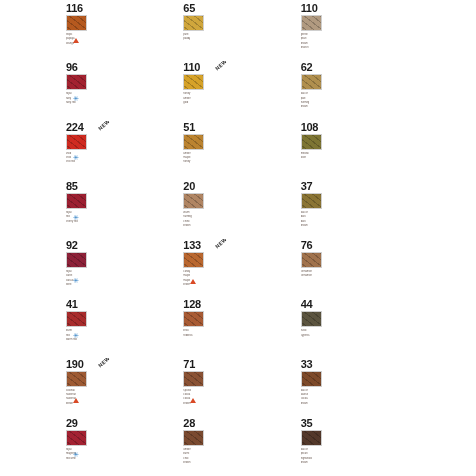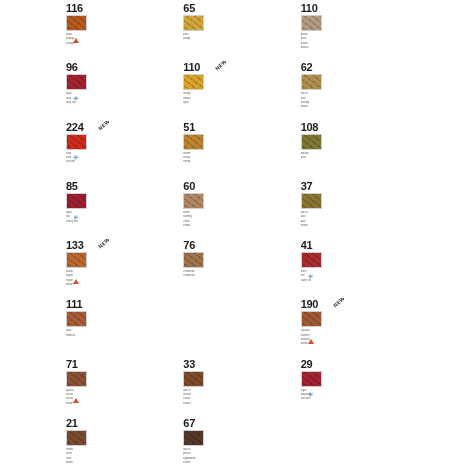--- a/index.html
+++ b/index.html
@@ -275,21 +275,21 @@
           <span>cherry red</span>
         </div>
         <div class="badges">
           <div class="badge-star">✳</div>
         </div>
       </div>
       <div class="patch" style="background: rgb(168, 32, 63);"></div>
     </div>
     <div class="chip">
       <div class="info">
-        <div class="num">60</div>
+        <div class="num">20</div>
         <div class="thumb" style="background: repeating-linear-gradient(38deg, rgb(176, 133, 99) 0px, rgb(176, 133, 99) 2px, rgba(0, 0, 0, 0.22) 2px, rgba(0, 0, 0, 0.22) 3px, rgb(176, 133, 99) 3px, rgb(176, 133, 99) 5px), rgb(176, 133, 99);"></div>
         <div class="desc">
           <span>warm</span>
           <span>nutmeg</span>
           <span>chino</span>
           <span>brown</span>
         </div>
       </div>
       <div class="patch" style="background: rgb(185, 129, 97);"></div>
     </div>
@@ -301,20 +301,36 @@
           <span>oak or</span>
           <span>dark</span>
           <span>dark</span>
           <span>brown</span>
         </div>
       </div>
       <div class="patch" style="background: rgb(120, 96, 38);"></div>
     </div>
     <div class="chip">
       <div class="info">
+        <div class="num">92</div>
+        <div class="thumb" style="background: repeating-linear-gradient(38deg, rgb(141, 33, 56) 0px, rgb(141, 33, 56) 2px, rgba(0, 0, 0, 0.22) 2px, rgba(0, 0, 0, 0.22) 3px, rgb(141, 33, 56) 3px, rgb(141, 33, 56) 5px), rgb(141, 33, 56);"></div>
+        <div class="desc">
+          <span>royal</span>
+          <span>claret</span>
+          <span>classic</span>
+          <span>wine</span>
+        </div>
+        <div class="badges">
+          <div class="badge-star">✳</div>
+        </div>
+      </div>
+      <div class="patch" style="background: rgb(142, 29, 60);"></div>
+    </div>
+    <div class="chip">
+      <div class="info">
         <div class="num">133</div>
         <div class="thumb" style="background: repeating-linear-gradient(38deg, rgb(185, 103, 47) 0px, rgb(185, 103, 47) 2px, rgba(0, 0, 0, 0.22) 2px, rgba(0, 0, 0, 0.22) 3px, rgb(185, 103, 47) 3px, rgb(185, 103, 47) 5px), rgb(185, 103, 47);"></div>
         <div class="desc">
           <span>candy</span>
           <span>maple</span>
           <span>maple</span>
           <span>brown</span>
         </div>
         <div class="badges">
           <div class="badge-tri"></div>
@@ -346,30 +362,38 @@
           <span>warm red</span>
         </div>
         <div class="badges">
           <div class="badge-star">✳</div>
         </div>
       </div>
       <div class="patch" style="background: rgb(115, 20, 54);"></div>
     </div>
     <div class="chip">
       <div class="info">
-        <div class="num">111</div>
+        <div class="num">128</div>
         <div class="thumb" style="background: repeating-linear-gradient(38deg, rgb(168, 91, 52) 0px, rgb(168, 91, 52) 2px, rgba(0, 0, 0, 0.22) 2px, rgba(0, 0, 0, 0.22) 3px, rgb(168, 91, 52) 3px, rgb(168, 91, 52) 5px), rgb(168, 91, 52);"></div>
         <div class="desc">
           <span>brick</span>
           <span>redbrick</span>
         </div>
       </div>
       <div class="patch" style="background: rgb(176, 88, 47);"></div>
     </div>
     <div class="chip">
+      <div class="info">
+        <div class="num">44</div>
+        <div class="thumb" style="background: repeating-linear-gradient(38deg, rgb(91, 84, 63) 0px, rgb(91, 84, 63) 2px, rgba(0, 0, 0, 0.22) 2px, rgba(0, 0, 0, 0.22) 3px, rgb(91, 84, 63) 3px, rgb(91, 84, 63) 5px), rgb(91, 84, 63);"></div>
+        <div class="desc">
+          <span>rustic</span>
+          <span>cypress</span>
+        </div>
+      </div>
       <div class="patch" style="background: rgb(68, 66, 47);"></div>
     </div>
     <div class="chip">
       <div class="info">
         <div class="num">190</div>
         <div class="thumb" style="background: repeating-linear-gradient(38deg, rgb(157, 90, 51) 0px, rgb(157, 90, 51) 2px, rgba(0, 0, 0, 0.22) 2px, rgba(0, 0, 0, 0.22) 3px, rgb(157, 90, 51) 3px, rgb(157, 90, 51) 5px), rgb(157, 90, 51);"></div>
         <div class="desc">
           <span>colonial</span>
           <span>hazelnut</span>
           <span>hazelnut</span>
@@ -423,34 +447,34 @@
           <span>red wine</span>
         </div>
         <div class="badges">
           <div class="badge-star">✳</div>
         </div>
       </div>
       <div class="patch" style="background: rgb(109, 19, 47);"></div>
     </div>
     <div class="chip">
       <div class="info">
-        <div class="num">21</div>
+        <div class="num">28</div>
         <div class="thumb" style="background: repeating-linear-gradient(38deg, rgb(122, 74, 48) 0px, rgb(122, 74, 48) 2px, rgba(0, 0, 0, 0.22) 2px, rgba(0, 0, 0, 0.22) 3px, rgb(122, 74, 48) 3px, rgb(122, 74, 48) 5px), rgb(122, 74, 48);"></div>
         <div class="desc">
           <span>umber</span>
           <span>burnt</span>
           <span>choc</span>
           <span>brown</span>
         </div>
       </div>
       <div class="patch" style="background: rgb(90, 49, 37);"></div>
     </div>
     <div class="chip">
       <div class="info">
-        <div class="num">67</div>
+        <div class="num">35</div>
         <div class="thumb" style="background: repeating-linear-gradient(38deg, rgb(83, 56, 42) 0px, rgb(83, 56, 42) 2px, rgba(0, 0, 0, 0.22) 2px, rgba(0, 0, 0, 0.22) 3px, rgb(83, 56, 42) 3px, rgb(83, 56, 42) 5px), rgb(83, 56, 42);"></div>
         <div class="desc">
           <span>oak or</span>
           <span>pecan</span>
           <span>nightwood</span>
           <span>brown</span>
         </div>
       </div>
       <div class="patch" style="background: rgb(52, 21, 16);"></div>
     </div>

